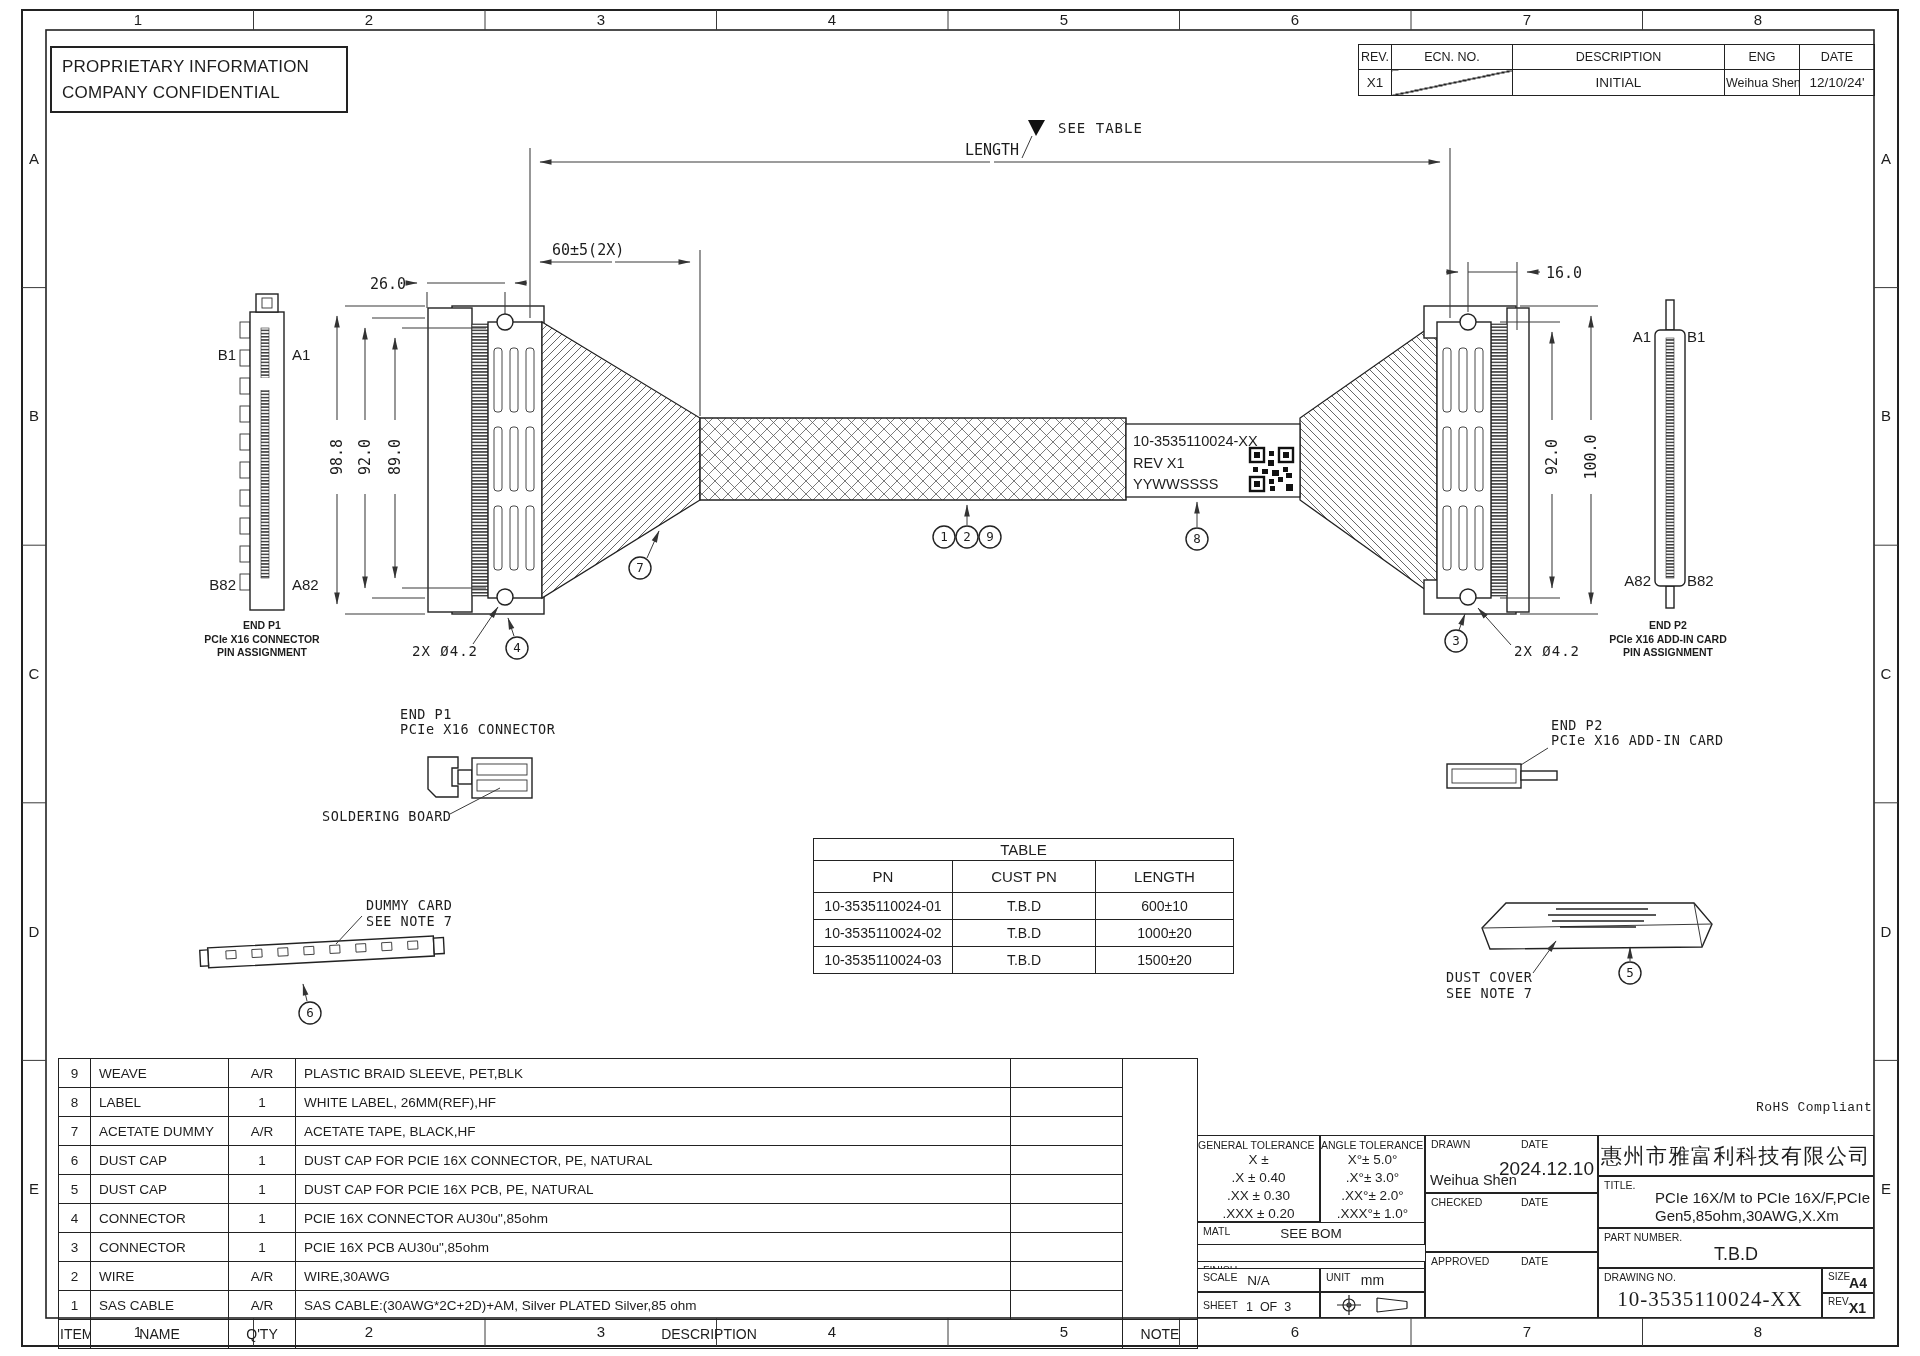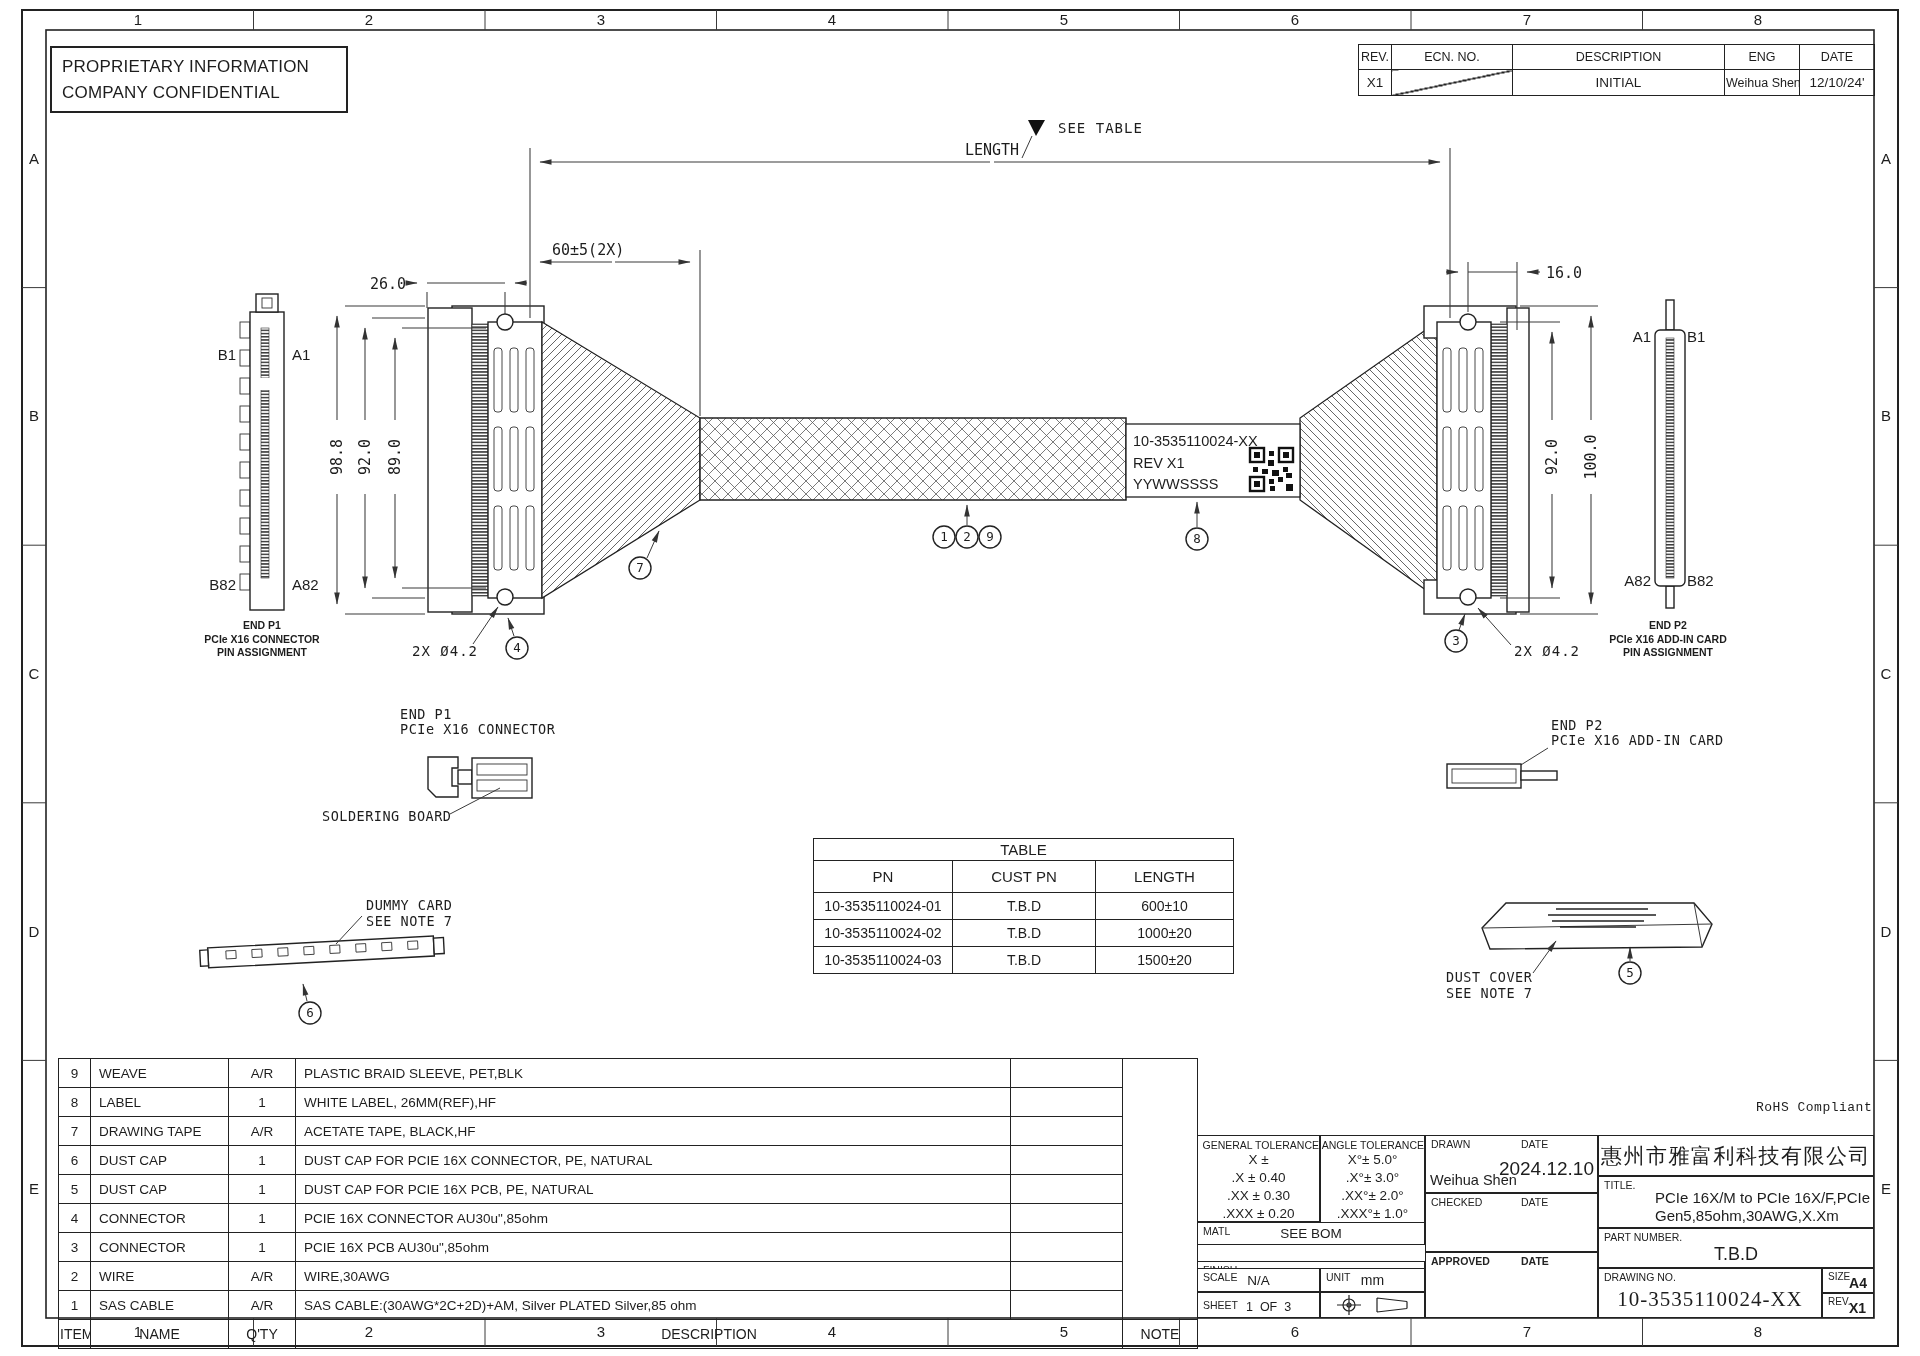--- a/index.html
+++ b/index.html
@@ -22,21 +22,21 @@
   
   table.grid{border-collapse:collapse;table-layout:fixed;}
   table.grid td{border:1.2px solid #222;overflow:hidden;white-space:nowrap;}
   .c{text-align:center;}
   .prop-box{border:2px solid #222;padding:6px 10px;font-size:17px;line-height:1.5;letter-spacing:0.2px;}
   .diag{background:linear-gradient(to bottom right,transparent calc(50% - 0.8px),#222 calc(50% - 0.8px),#222 calc(50% + 0.8px),transparent calc(50% + 0.8px));}
   
   .tb-cell{position:absolute;border:1px solid #222;box-sizing:border-box;background:#fff;}
   .lbl{position:absolute;top:2px;left:5px;font-size:10.5px;color:#222;}
   .lbl2{position:absolute;top:2px;font-size:10.5px;color:#222;}
-  .tol-title{font-size:10.5px;text-align:right;margin-top:3px;}
+  .tol-title{font-size:10.5px;text-align:left;margin-top:3px;}
   .tol-line{font-size:13.5px;text-align:center;line-height:18px;}
   .rohs{font:13px "Liberation Mono",monospace;letter-spacing:0.5px;}
   .company{font-family:Liberation Serif, serif;font-size:21px;letter-spacing:1.5px;text-align:center;line-height:40px;}
   .serifval{font-family:"Liberation Serif",serif;}
   .ital{}
 </style>
 </head>
 <body>
 
 <div class="sheet">
@@ -442,21 +442,21 @@
   <tr>
           <td class="c">8</td>
           <td class="nm">LABEL</td>
           <td class="c">1</td>
           <td class="ds">WHITE LABEL, 26MM(REF),HF</td>
           <td></td>
           <td class="nb"></td>
         </tr>
   <tr>
           <td class="c">7</td>
-          <td class="nm">DRAWING TAPE</td>
+          <td class="nm">ACETATE DUMMY</td>
           <td class="c">A/R</td>
           <td class="ds">ACETATE TAPE, BLACK,HF</td>
           <td></td>
           <td class="nb"></td>
         </tr>
   <tr>
           <td class="c">6</td>
           <td class="nm">DUST CAP</td>
           <td class="c">1</td>
           <td class="ds">DUST CAP FOR PCIE 16X CONNECTOR, PE, NATURAL</td>
@@ -563,21 +563,21 @@
   <div class="tb-cell" style="left:228px;top:0;width:173px;height:58px;">
     <span class="lbl">DRAWN</span>
     <span class="lbl2" style="left:95px">DATE</span>
     <div style="position:absolute;bottom:4px;left:4px;font-size:14.5px;">Weihua Shen</div>
     <div style="position:absolute;bottom:12px;right:3px;font-size:19px;">2024.12.10</div>
   </div>
   <div class="tb-cell" style="left:228px;top:58px;width:173px;height:59px;">
     <span class="lbl">CHECKED</span>
     <span class="lbl2" style="left:95px">DATE</span>
   </div>
-  <div class="tb-cell" style="left:228px;top:117px;width:173px;height:66px;font-weight:bold;">
+  <div class="tb-cell" style="left:228px;top:117px;width:173px;height:66px;">
     <span class="lbl">APPROVED</span>
     <span class="lbl2" style="left:95px">DATE</span>
   </div>
 
   <div class="tb-cell company" style="left:401px;top:0;width:276px;height:41px;">惠州市雅富利科技有限公司</div>
   <div class="tb-cell" style="left:401px;top:41px;width:276px;height:52px;">
     <span class="lbl">TITLE.</span>
     <div style="margin:12px 0 0 56px;font-size:15px;line-height:18px;">
       <div>PCIe 16X/M to PCIe 16X/F,PCIe</div>
       <div>Gen5,85ohm,30AWG,X.Xm</div>

